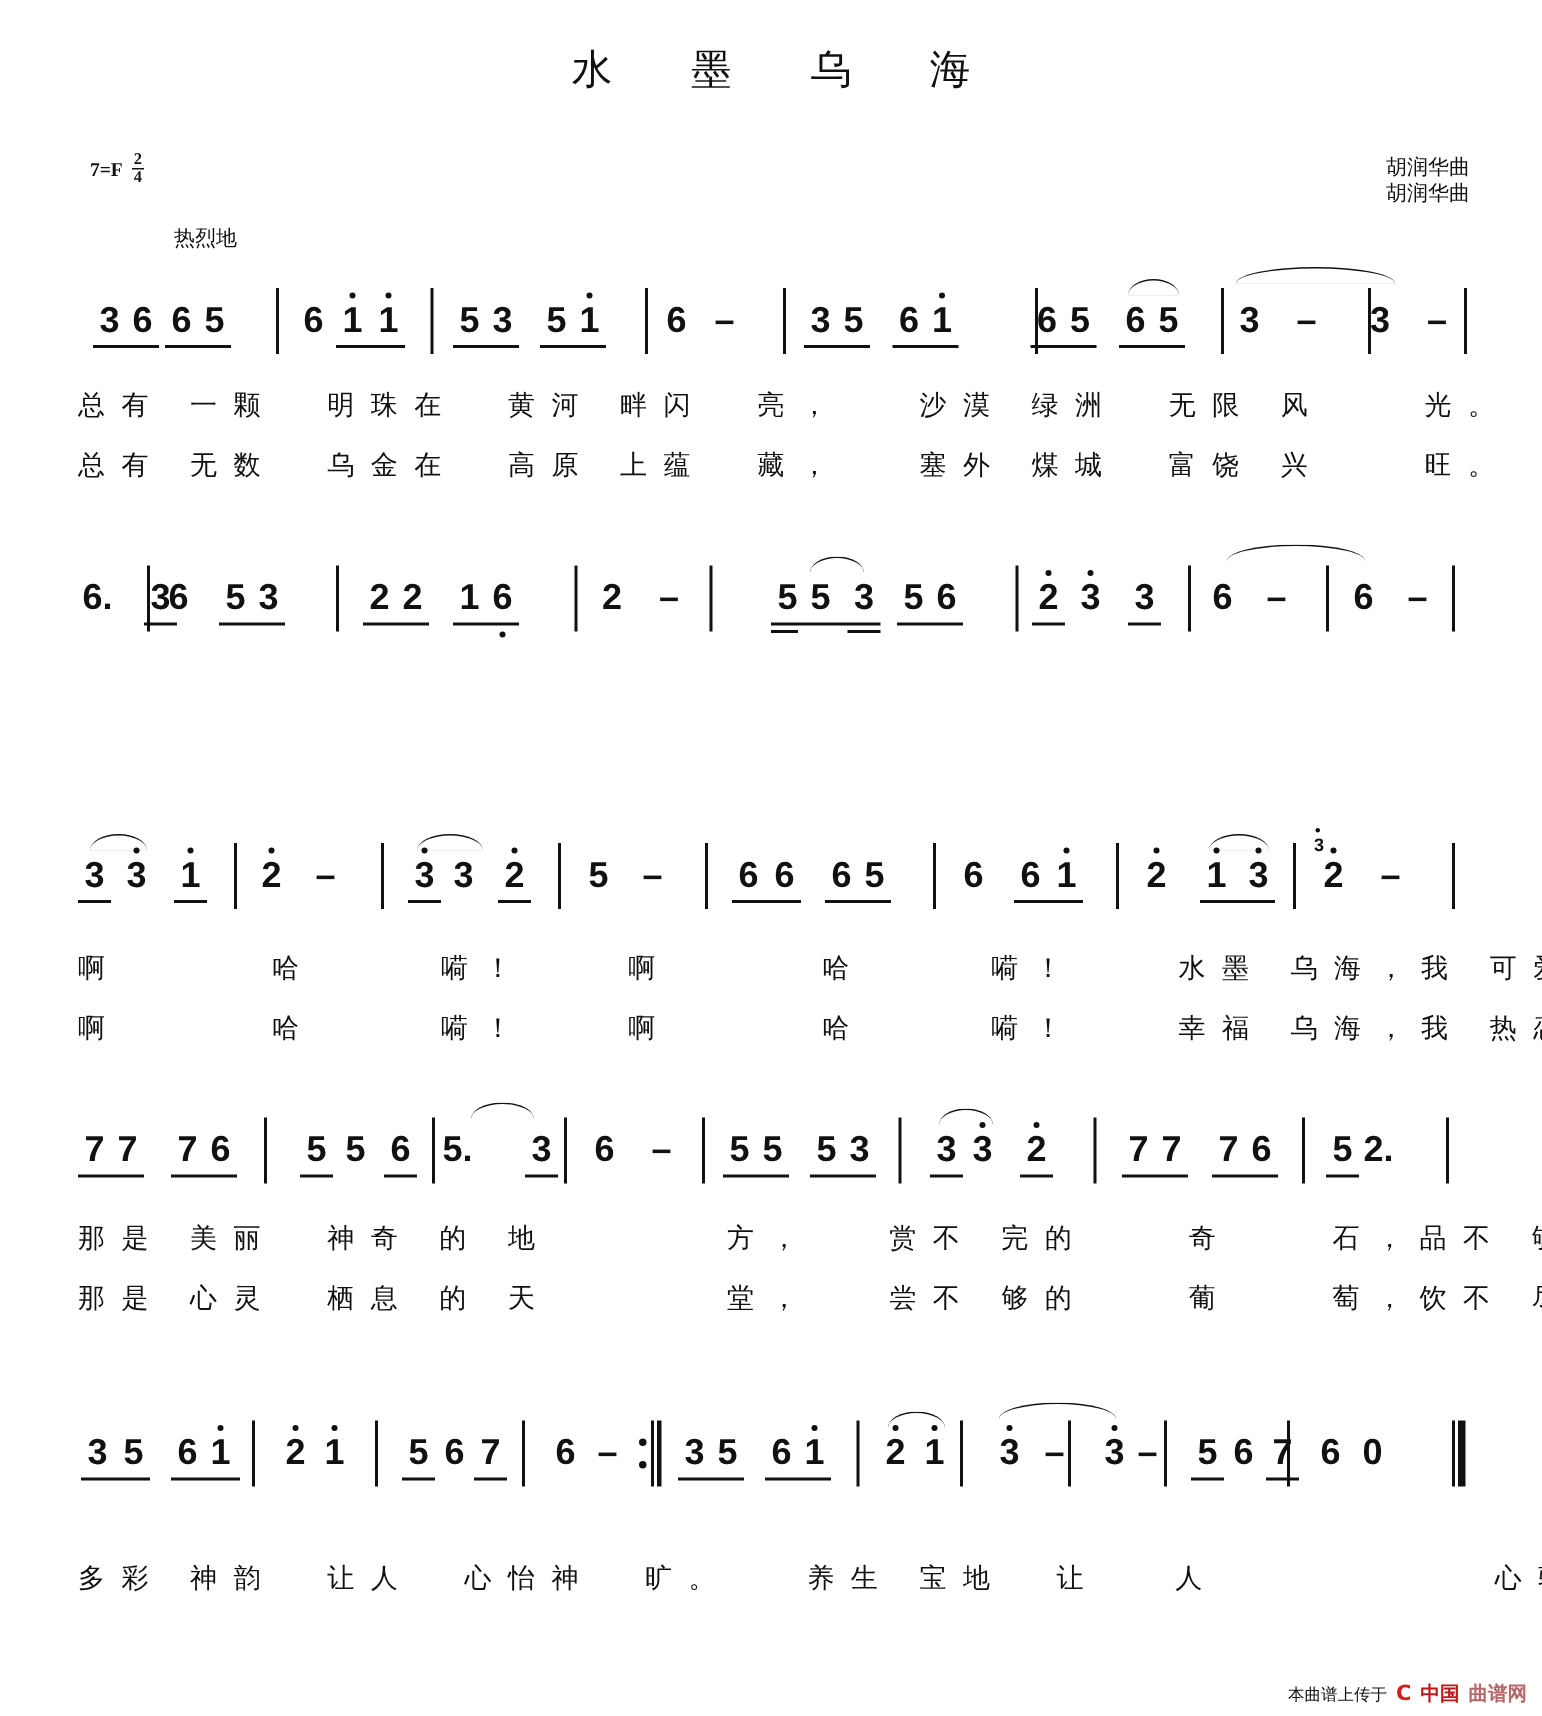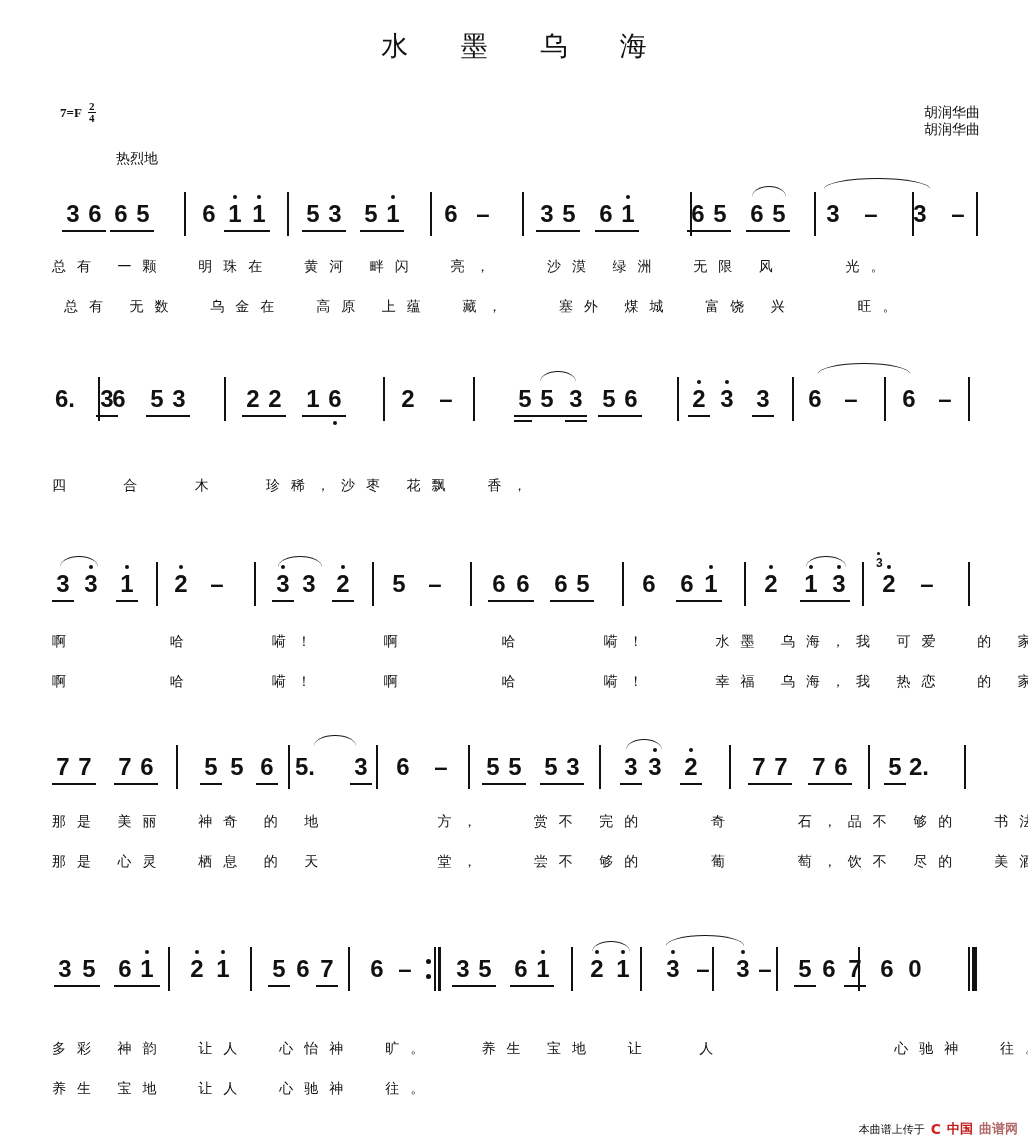--- a/index.html
+++ b/index.html
@@ -24,21 +24,21 @@
           font-weight: bold; font-family: "Liberation Sans", sans-serif; line-height: 28px; }
   .dot-hi { position: absolute; left: 50%; top: -5px; width: 4px; height: 4px; margin-left: -2px;
             background: #111; border-radius: 50%; }
   .dot-lo { position: absolute; left: 50%; bottom: -12px; width: 4px; height: 4px; margin-left: -2px;
             background: #111; border-radius: 50%; }
   .uline { position: absolute; height: 2px; background: #111; }
   .slur { position: absolute; border-top: 1.5px solid #111; border-radius: 50% 50% 0 0 / 100% 100% 0 0; height: 10px; }
   .repeat-dots { position: absolute; top: 24px; width: 5px; }
   .repeat-dots span { display: block; width: 5px; height: 5px; background: #111; border-radius: 50%; margin-bottom: 10px; }
   .grace { position: absolute; font-size: 12px; font-weight: bold; font-family: "Liberation Sans", sans-serif; }
-  .lyric { position: absolute; font-size: 14px; letter-spacing: 11px; white-space: pre; font-family: "DejaVu Sans", sans-serif; }
+  .lyric { position: absolute; font-size: 18px; letter-spacing: 11px; white-space: pre; font-family: "DejaVu Sans", sans-serif; }
   .footer { position: absolute; right: 10px; bottom: 6px; font-size: 11px; display: flex; align-items: center; gap: 6px; }
   .footer .logo-mark { color: #d21f1f; font-weight: bold; font-size: 14px; }
   .footer .logo-a { color: #c01818; font-weight: bold; font-size: 13px; }
   .footer .logo-b { color: #b36a6a; font-weight: bold; font-size: 13px; }
 </style>
 </head>
 <body>
 
 <div class="title">水 墨 乌 海</div>
 
@@ -100,21 +100,21 @@
         <div class="uline" style="left: 250px; width: 44px; top: 50px;"></div>
         <div class="uline" style="left: 308px; width: 44px; top: 50px;"></div>
         <div class="uline" style="left: 484px; width: 44px; top: 50px;"></div>
         <div class="uline" style="left: 543px; width: 44px; top: 50px;"></div>
         <div class="uline" style="left: 635px; width: 44px; top: 50px;"></div>
         <div class="uline" style="left: 694px; width: 44px; top: 50px;"></div>
         <div class="slur" style="left: 700px; width: 34px; top: 6px;"></div>
         <div class="slur" style="left: 772px; width: 106px; top: -2px;"></div>
       </div>
       <div class="lyric" style="top: 78px; left: 0px;">总有 一颗  明珠在  黄河 畔闪  亮，   沙漠 绿洲  无限 风    光。</div>
-      <div class="lyric" style="top: 118px; left: 12px;">总有 无数  乌金在  高原 上蕴  藏，   塞外 煤城  富饶 兴    旺。</div>
+      <div class="lyric" style="top: 118px; left: 0px;">总有 无数  乌金在  高原 上蕴  藏，   塞外 煤城  富饶 兴    旺。</div>
     </div>
     <div class="system" style="top: 365px;">
       <div class="staff">
         <div class="barline" style="left: 46px;"></div>
         <div class="barline" style="left: 172px;"></div>
         <div class="barline" style="left: 331px;"></div>
         <div class="barline" style="left: 421px;"></div>
         <div class="barline" style="left: 625px;"></div>
         <div class="barline" style="left: 740px;"></div>
         <div class="barline" style="left: 832px;"></div>
@@ -148,21 +148,20 @@
         <div class="uline" style="left: 250px; width: 44px; top: 50px;"></div>
         <div class="uline" style="left: 462px; width: 73px; top: 50px;"></div>
         <div class="uline" style="left: 462px; width: 18px; top: 55px;"></div>
         <div class="uline" style="left: 513px; width: 22px; top: 55px;"></div>
         <div class="uline" style="left: 546px; width: 44px; top: 50px;"></div>
         <div class="uline" style="left: 636px; width: 22px; top: 50px;"></div>
         <div class="uline" style="left: 700px; width: 22px; top: 50px;"></div>
         <div class="slur" style="left: 488px; width: 36px; top: 6px;"></div>
         <div class="slur" style="left: 766px; width: 92px; top: -2px;"></div>
       </div>
-      <div class="lyric" style="top: 112px; left: 0px;">四   合   木   珍稀，沙枣 花飘  香，</div>
     </div>
     <div class="system" style="top: 550px;">
       <div class="staff">
         <div class="barline" style="left: 104px;"></div>
         <div class="barline" style="left: 202px;"></div>
         <div class="barline" style="left: 320px;"></div>
         <div class="barline" style="left: 418px;"></div>
         <div class="barline" style="left: 570px;"></div>
         <div class="barline" style="left: 692px;"></div>
         <div class="barline" style="left: 810px;"></div>
@@ -306,21 +305,20 @@
         <div class="uline" style="left: 216px; width: 22px; top: 50px;"></div>
         <div class="uline" style="left: 264px; width: 22px; top: 50px;"></div>
         <div class="uline" style="left: 400px; width: 44px; top: 50px;"></div>
         <div class="uline" style="left: 458px; width: 44px; top: 50px;"></div>
         <div class="uline" style="left: 742px; width: 22px; top: 50px;"></div>
         <div class="uline" style="left: 792px; width: 22px; top: 50px;"></div>
         <div class="slur" style="left: 540px; width: 38px; top: 6px;"></div>
         <div class="slur" style="left: 614px; width: 78px; top: 0px;"></div>
       </div>
       <div class="lyric" style="top: 105px; left: 0px;">多彩 神韵  让人  心怡神  旷。   养生 宝地  让   人           心驰神  往。</div>
-      <div class="lyric" style="top: 145px; left: 0px;">养生 宝地  让人  心驰神  往。</div>
     </div>
   </div>
 
 <div class="footer">
   <span>本曲谱上传于</span>
   <span class="logo-mark">C</span>
   <span class="logo-a">中国</span>
     <span class="logo-b">曲谱网</span>
 </div>
 

